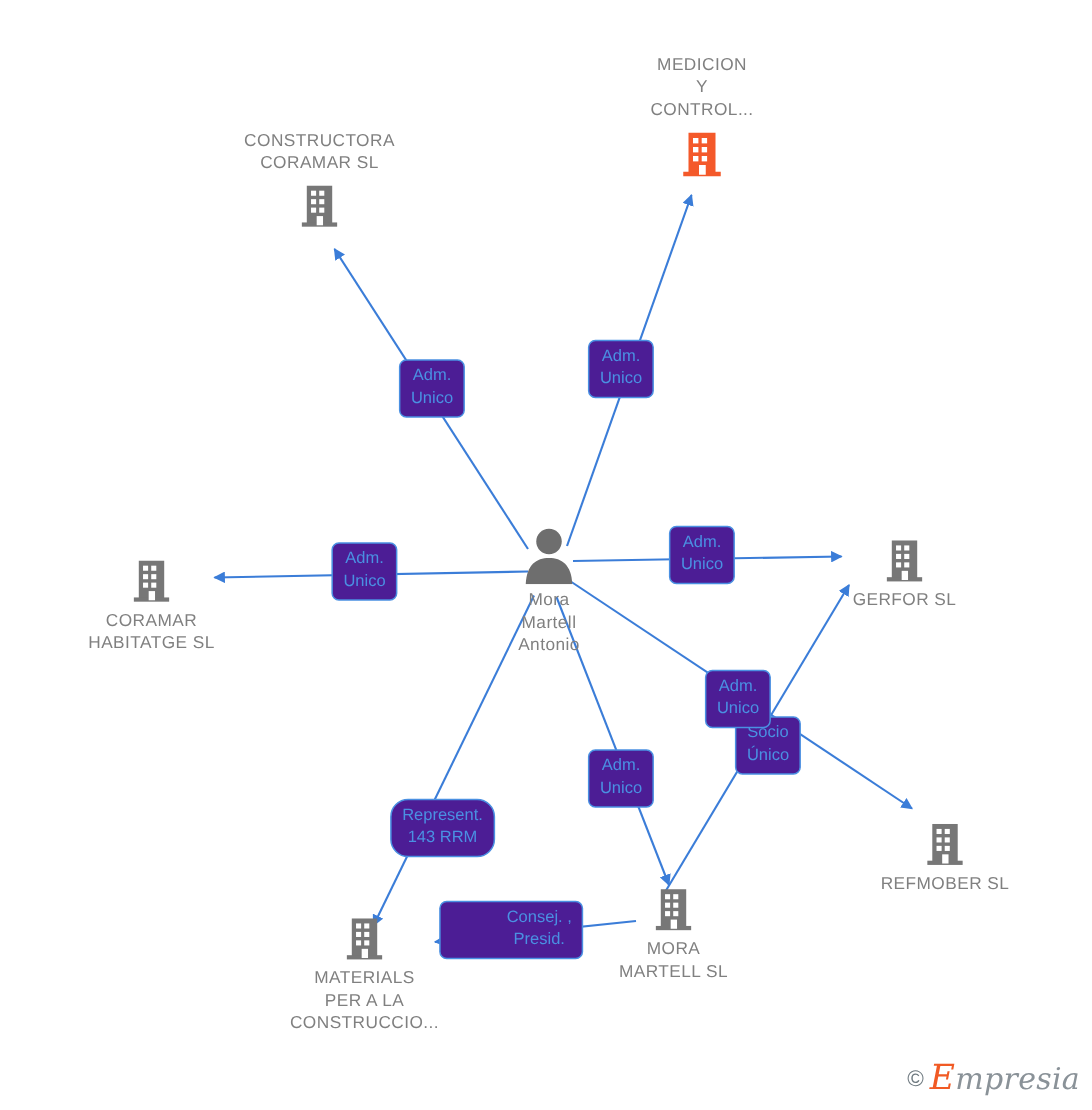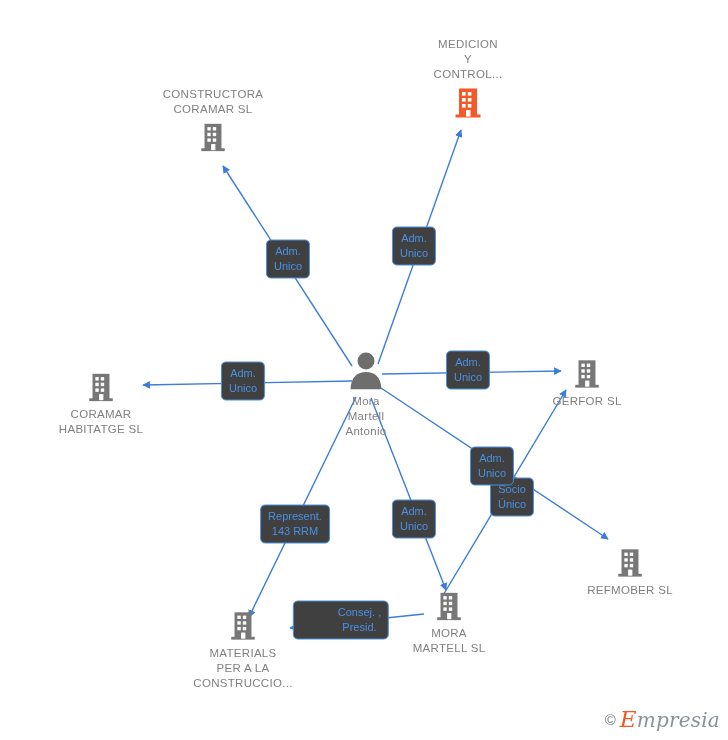--- a/index.html
+++ b/index.html
@@ -23,21 +23,21 @@
     letter-spacing:.3px;line-height:15px;white-space:pre-line;
   }
   .node.label-above{flex-direction:column-reverse;}
   .node.label-above .label{margin-bottom:4px;}
   .node.label-below .label{margin-top:4px;}
 
   
   .elabel{
     position:absolute;transform:translate(-50%,-50%);
     border:1.3px solid #4a90e2;border-radius:5px;
-    background:#404040;color:#4a90e2;
+    background:#4c1d95;color:#4a90e2;
     font-size:11px;line-height:15px;text-align:center;
     padding:3px 7px 4px 7px;white-space:pre-line;
     box-sizing:border-box;
   }
 
   
   .watermark{
     position:absolute;right:8px;bottom:8px;
     display:flex;align-items:center;gap:4px;
     user-select:none;
@@ -146,21 +146,21 @@
           <rect x="11" y="18.5" width="3.6" height="3.6"></rect>
           <rect x="16.8" y="18.5" width="3.6" height="3.6"></rect>
           <rect x="15" y="24.5" width="4.5" height="6.5"></rect>
         </g>
       </svg>
     </span>
     <span class="label">CORAMAR
 HABITATGE  SL</span>
   </div>
 
-  <div class="node label-below" style="left:587px;top:383px;justify-content:center;">
+  <div class="node label-below" style="left:603px;top:383px;justify-content:center;">
     <span class="glyph">
       <svg width="32" height="32" viewBox="0 0 34 34">
         <rect x="8" y="3" width="18" height="28" fill="#777777"></rect>
         <rect x="4.5" y="29" width="25" height="3" fill="#777777"></rect>
         <g fill="#ffffff">
           <rect x="11" y="6.5" width="3.6" height="3.6"></rect>
           <rect x="16.8" y="6.5" width="3.6" height="3.6"></rect>
           <rect x="11" y="12.5" width="3.6" height="3.6"></rect>
           <rect x="16.8" y="12.5" width="3.6" height="3.6"></rect>
           <rect x="11" y="18.5" width="3.6" height="3.6"></rect>
@@ -246,21 +246,21 @@
 
   <div class="elabel" style="left:492px;top:466px;z-index:3;">Adm.
 Unico</div>
 
   <div class="elabel" style="left:512px;top:497px;z-index:2;">Socio
 Único</div>
 
   <div class="elabel" style="left:414px;top:519px;">Adm.
 Unico</div>
 
-  <div class="elabel" style="left:295px;top:524px;">Represent.
+  <div class="elabel" style="left:295px;top:552px;border-radius:12px;">Represent.
 143 RRM</div>
 
   <div class="elabel" style="left:341px;top:620px;padding-left:44px;">Consej. ,
 Presid.</div>
 
   <div class="watermark">
     <span class="copy">©</span>
     <span class="brand"><span class="cap">E</span><span>mpresia</span></span>
   </div>
 

